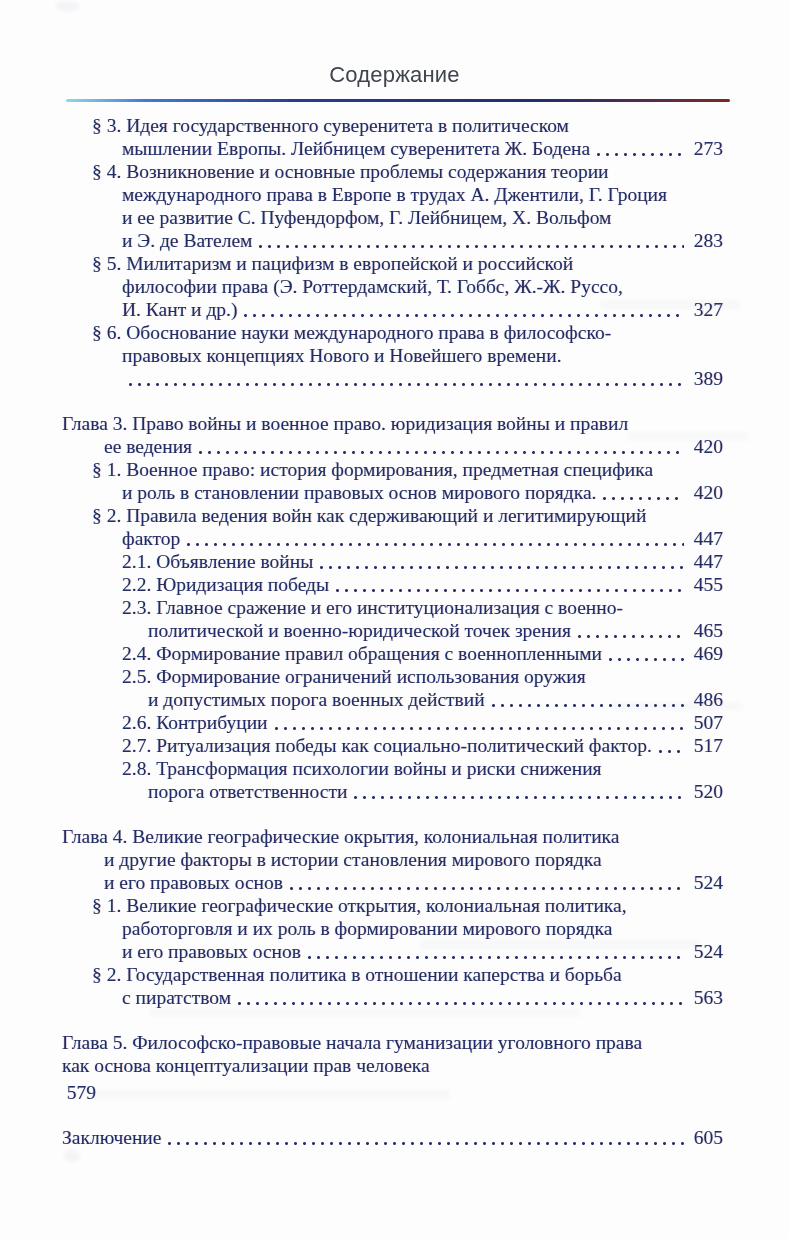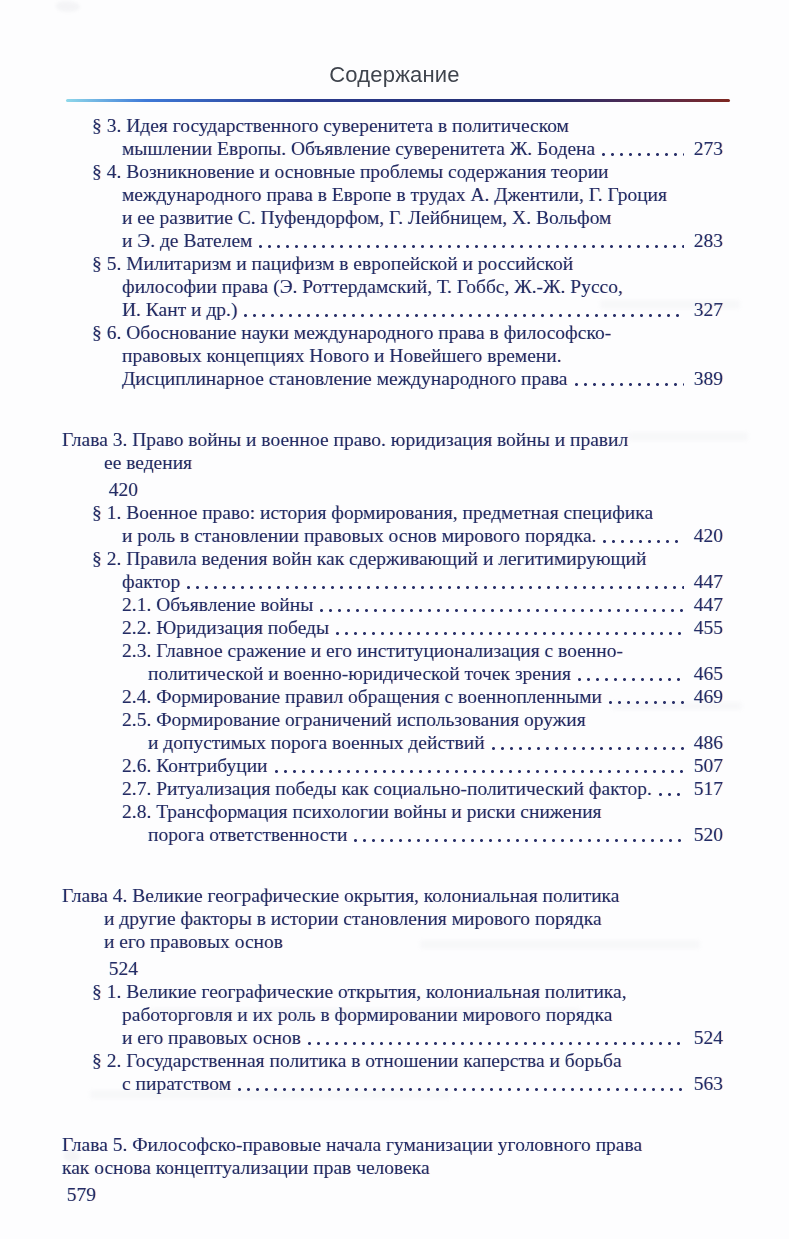--- a/index.html
+++ b/index.html
@@ -29,31 +29,31 @@
     margin:13px 0 0 66px;
     background:linear-gradient(90deg,#8fd8ea 0%,#3f7ad8 12%,#2a3a8e 35%,#232e6e 72%,#5c2a4a 90%,#7e2720 100%);
     border-radius:2px;
   }
   .toc{
     margin:8px 0 0 62px;
     width:661px;
     color:#232c66;
     font-size:19.5px;
   }
-  .group{margin-top:38px;}
+  .group{margin-top:22px;}
   .group:first-child{margin-top:12px;}
   .row{
     display:flex;
     align-items:baseline;
     line-height:23px;
     white-space:nowrap;
     text-shadow:0.7px 0 0 rgba(185,60,40,.22), -0.7px 0 0 rgba(50,170,205,.20);
   }
   .ind-ch{padding-left:0;}
-  .ind-chc{padding-left:42px;flex-direction:column;}
+  .ind-chc{padding-left:42px;}
   .ind-s{padding-left:30px;}
   .ind-sc{padding-left:60px;}
   .ind-b{padding-left:60px;}
   .ind-bc{padding-left:86px;}
   .ind-f{padding-left:0;flex-direction:column;}
   .t{white-space:nowrap;}
   .lead{
     flex:1;
     align-self:flex-end;
     height:3px;
@@ -91,21 +91,21 @@
 
 <div class="page">
   <div class="title">Содержание</div>
   <div class="rule"></div>
   <div class="toc">
       <div class="group">
         <div class="row ind-s">
           <span class="t">§ 3. Идея государственного суверенитета в политическом</span>
         </div>
         <div class="row ind-sc">
-          <span class="t">мышлении Европы. Объявление суверенитета Ж. Бодена</span>
+          <span class="t">мышлении Европы. Лейбницем суверенитета Ж. Бодена</span>
           <span class="lead"></span>
           <span class="pg">273</span>
         </div>
         <div class="row ind-s">
           <span class="t">§ 4. Возникновение и основные проблемы содержания теории</span>
         </div>
         <div class="row ind-sc">
           <span class="t">международного права в Европе в трудах А. Джентили, Г. Гроция</span>
         </div>
         <div class="row ind-sc">
@@ -127,21 +127,20 @@
           <span class="lead"></span>
           <span class="pg">327</span>
         </div>
         <div class="row ind-s">
           <span class="t">§ 6. Обоснование науки международного права в философско-</span>
         </div>
         <div class="row ind-sc">
           <span class="t">правовых концепциях Нового и Новейшего времени.</span>
         </div>
         <div class="row ind-sc">
-          <span class="t">Дисциплинарное становление международного права</span>
           <span class="lead"></span>
           <span class="pg">389</span>
         </div>
       </div>
       <div class="group">
         <div class="row ind-ch">
           <span class="t">Глава 3. Право войны и военное право. юридизация войны и правил</span>
         </div>
         <div class="row ind-chc">
           <span class="t">ее ведения</span>

